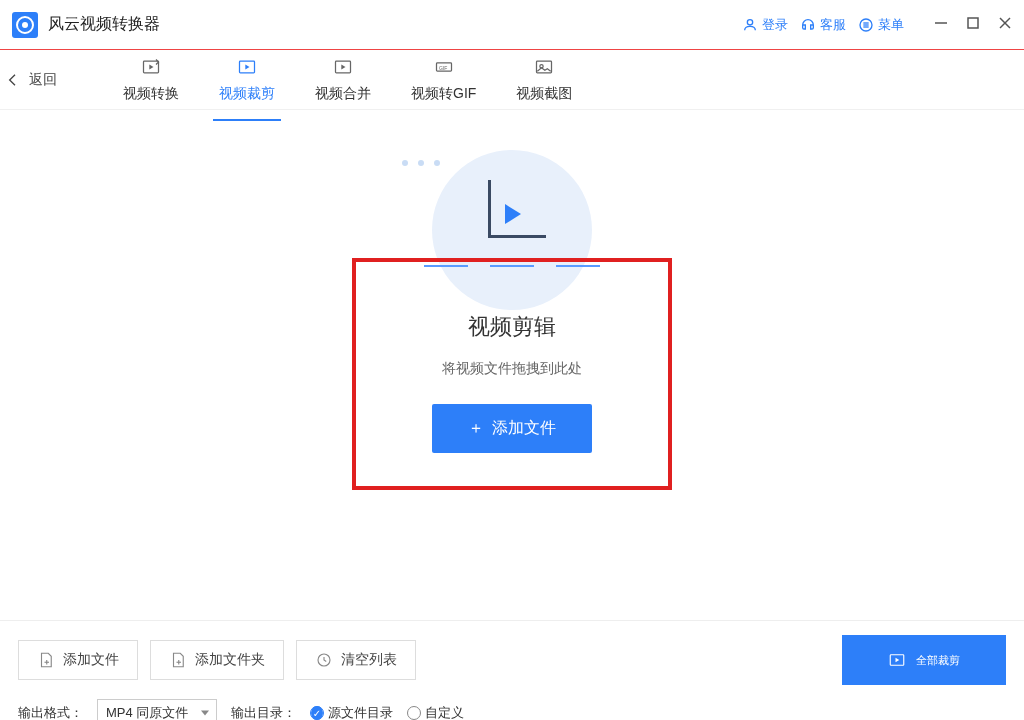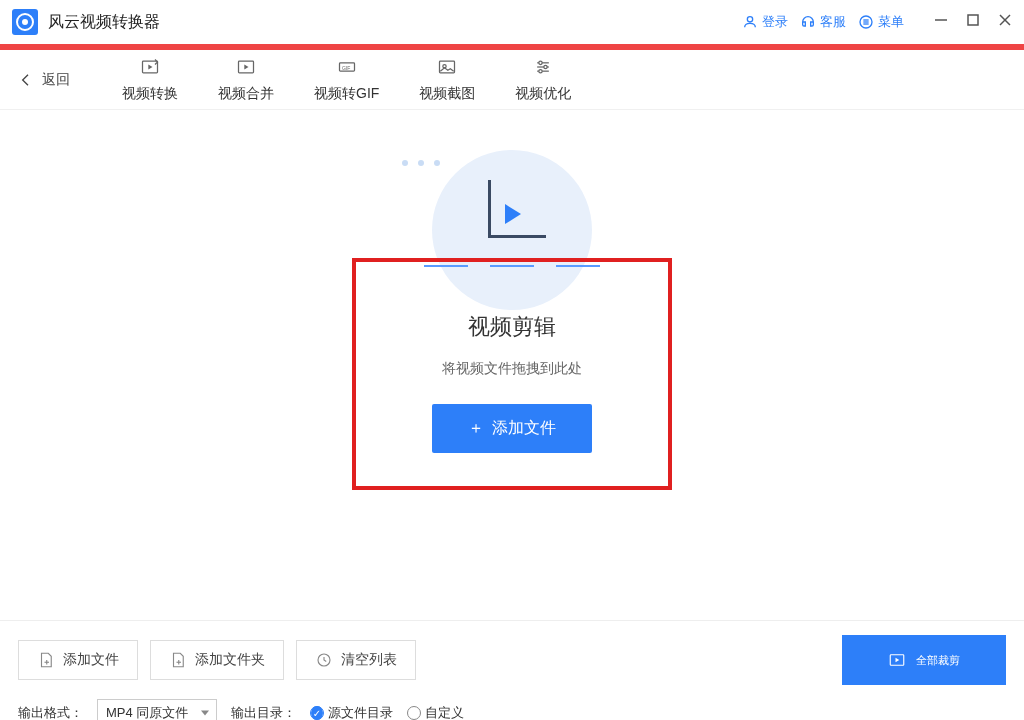--- a/index.html
+++ b/index.html
@@ -1,31 +1,31 @@
 <!DOCTYPE html>
 <html><head>
 <meta charset="utf-8">
 <style>
   * { box-sizing: border-box; margin: 0; padding: 0; font-family: "Microsoft YaHei", "PingFang SC", sans-serif; }
   body { width: 1024px; height: 720px; background: #fff; color: #333; overflow: hidden; position: relative; }
 
   
-  .titlebar { height: 50px; display: flex; align-items: center; padding: 0 12px; border-bottom: 6px solid #ef4444; }
+  .titlebar { height: 50px; display: flex; align-items: center; padding: 0 12px; border-bottom: 1px solid #ef4444; }
   .app-logo { width: 26px; height: 26px; background: #2d7ff9; border-radius: 3px; display: flex; align-items: center; justify-content: center; margin-right: 10px; position: relative; }
   .app-logo::before { content:""; width:14px; height:14px; border:2px solid #fff; border-radius:50%; display:block; }
   .app-logo::after { content:""; position:absolute; width:6px; height:6px; background:#fff; border-radius:50%; }
   .app-title { font-size: 16px; color:#222; }
   .titlebar-right { margin-left:auto; display:flex; align-items:flex-start; gap:12px; }
   .tb-item { display:flex; align-items:center; gap:4px; font-size:13px; color:#2d7ff9; cursor:pointer; }
   .tb-item svg { width:16px; height:16px; }
   .win-controls { display:flex; align-items:center; gap:18px; margin-left:18px; color:#555; }
   .win-btn { width:14px; height:14px; display:flex; align-items:center; justify-content:center; cursor:pointer; }
 
   
-  .toolbar { height: 60px; display:flex; align-items:center; padding: 0 18px; gap: 16px; border-bottom:1px solid #f0f0f0; }
+  .toolbar { height: 60px; display:flex; align-items:center; padding: 0 5px; gap: 30px; border-bottom:1px solid #f0f0f0; }
   .back-btn { display:flex; align-items:center; gap:8px; font-size:14px; color:#444; cursor:pointer; }
   .back-btn svg { width:16px; height:16px; }
   .tabs { display:flex; align-items:center; gap: 28px; margin-left: 30px; }
   .tab { display:flex; align-items:center; gap:8px; font-size:14px; color:#333; padding: 18px 6px; position:relative; cursor:pointer;flex-direction:column; }
   .tab svg { width:20px; height:20px; stroke:#666; fill:none; }
   .tab.active { color:#2d7ff9; }
   .tab.active svg { stroke:#2d7ff9; }
   .tab.active::after { content:""; position:absolute; left:0; right:0; bottom:0; height:2px; background:#2d7ff9; }
 
   
@@ -122,20 +122,27 @@
   </div>
   <div class="tabs">
     <div class="tab">
       <svg viewBox="0 0 24 24">
           <rect x="3" y="5" width="18" height="14" rx="1" stroke-width="1.5"></rect>
           <polygon points="10,9 10,15 15,12" fill="#666" stroke="none"></polygon>
           <path d="M18 3l3 3-3 3" stroke-width="1.5"></path>
         </svg>
       <span>视频转换</span>
     </div>
+    <div class="tab active">
+      <svg viewBox="0 0 24 24">
+          <rect x="3" y="5" width="18" height="14" rx="1" stroke-width="1.5"></rect>
+          <polygon points="10,9 10,15 15,12" fill="#2d7ff9" stroke="none"></polygon>
+        </svg>
+      <span>视频裁剪</span>
+    </div>
     <div class="tab">
       <svg viewBox="0 0 24 24">
           <rect x="3" y="5" width="18" height="14" rx="1" stroke-width="1.5"></rect>
           <polygon points="10,9 10,15 15,12" fill="#666" stroke="none"></polygon>
         </svg>
       <span>视频合并</span>
     </div>
     <div class="tab">
       <svg viewBox="0 0 24 24">
           <rect x="3" y="7" width="18" height="10" rx="1" stroke-width="1.5"></rect>
@@ -143,31 +150,20 @@
         </svg>
       <span>视频转GIF</span>
     </div>
     <div class="tab">
       <svg viewBox="0 0 24 24">
           <rect x="3" y="5" width="18" height="14" rx="1" stroke-width="1.5"></rect>
           <circle cx="9" cy="11" r="2" stroke-width="1.5"></circle>
           <path d="M4 17l5-4 4 3 3-2 4 3" stroke-width="1.5"></path>
         </svg>
       <span>视频截图</span>
-    </div>
-    <div class="tab">
-      <svg viewBox="0 0 24 24">
-          <line x1="5" y1="7" x2="19" y2="7" stroke-width="1.5"></line>
-          <line x1="5" y1="12" x2="19" y2="12" stroke-width="1.5"></line>
-          <line x1="5" y1="17" x2="19" y2="17" stroke-width="1.5"></line>
-          <circle cx="9" cy="7" r="2" fill="#fff" stroke-width="1.5"></circle>
-          <circle cx="15" cy="12" r="2" fill="#fff" stroke-width="1.5"></circle>
-          <circle cx="9" cy="17" r="2" fill="#fff" stroke-width="1.5"></circle>
-        </svg>
-      <span>视频优化</span>
     </div>
   </div>
 </div>
 
 <div class="main">
   <div class="bg-blob"></div>
   <div class="dots">
       <span></span>
       <span></span>
       <span></span>

